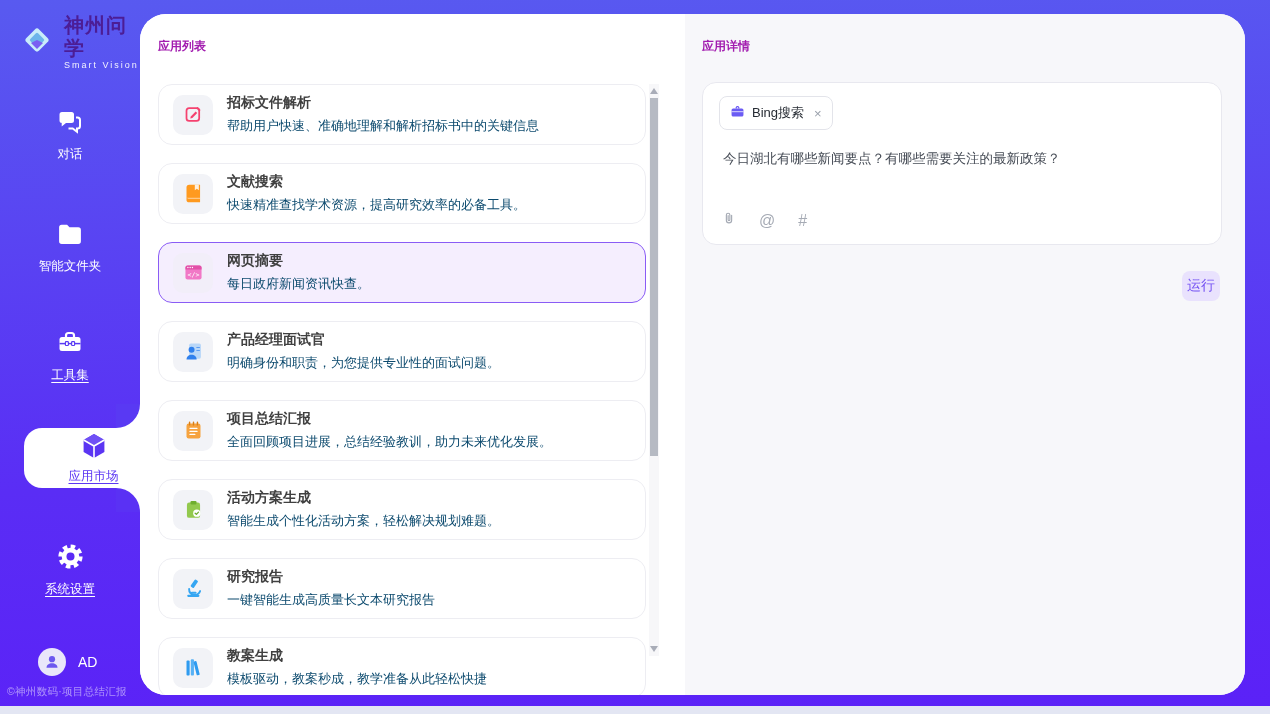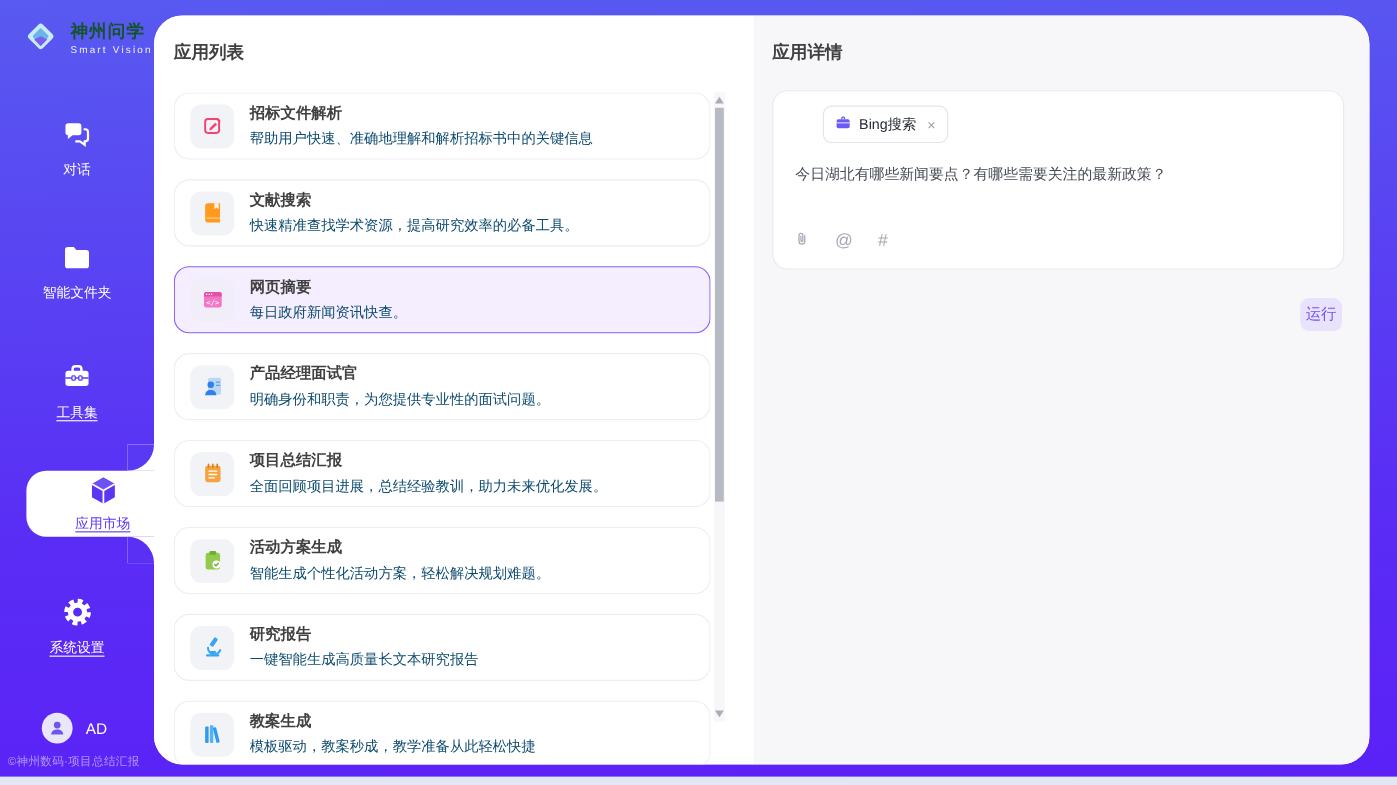--- a/index.html
+++ b/index.html
@@ -6,21 +6,21 @@
   html,body { width:1270px; height:714px; overflow:hidden; }
   body {
     font-family:"Liberation Sans","DejaVu Sans",sans-serif;
     position:relative;
     background:linear-gradient(178deg,#585af0 0%,#5a2df5 65%,#5b21f7 100%);
   }
 
   
   .sidebar { position:absolute; left:0; top:0; width:140px; height:100%; }
   .logo { position:absolute; left:18px; top:14px; display:flex; align-items:center; gap:8px; }
-  .logo-title { color:#14532d; font-size:16px; font-weight:700; letter-spacing:1px; line-height:1.15; }
+  .logo-title { color:#4c1d95; font-size:20px; font-weight:700; letter-spacing:1px; line-height:1.15; }
   .logo-sub { color:rgba(255,255,255,.92); font-size:9px; letter-spacing:2px; }
   .nav-item { position:absolute; left:0; width:140px; display:flex; flex-direction:column;
               align-items:center; gap:7px; color:#fff; font-size:12.5px; cursor:pointer; }
   .nav-item .u { text-decoration:underline; text-underline-offset:3px; }
   .tab-block { position:absolute; left:0; top:404px; width:140px; height:108px; }
   .fillet { position:absolute; right:0; width:24px; height:24px; background:#fff; }
   .fillet.top { top:0; } .fillet.bottom { bottom:0; }
   .fillet.top::after { content:''; position:absolute; inset:0; background:#5939f3; border-bottom-right-radius:100%; }
   .fillet.bottom::after { content:''; position:absolute; inset:0; background:#5a31f4; border-top-right-radius:100%; }
   .nav-active { position:absolute; left:24px; top:24px; width:116px; height:60px; background:#fff;
@@ -30,21 +30,21 @@
   .user-row { position:absolute; left:38px; top:648px; display:flex; align-items:center; gap:12px;
               color:#fff; font-size:14px; cursor:pointer; }
   .avatar { width:28px; height:28px; border-radius:50%; background:#e9e6fa; display:flex;
             align-items:center; justify-content:center; }
   .copyright { position:absolute; left:7px; top:685px; width:133px; font-size:10.5px;
                color:rgba(255,255,255,.5); letter-spacing:.3px; white-space:nowrap; }
 
   
   .content { position:absolute; left:140px; top:14px; width:1105px; height:681px;
              background:#fff; border-radius:26px; overflow:hidden; }
-  .panel-title { position:absolute; top:24px; font-size:16px; font-weight:700; color:#404040; }
+  .panel-title { position:absolute; top:24px; font-size:12px; font-weight:700; color:#a21caf; }
 
   .list-panel { position:absolute; left:0; top:0; width:545px; height:100%; background:#fff; }
   .list-panel .panel-title { left:18px; }
   .cards { position:absolute; left:18px; top:70px; width:488px; height:611px;
            display:flex; flex-direction:column; gap:18px; overflow:hidden; }
   .app-card { flex:0 0 61px; border:1px solid #ededf2; border-radius:14px; background:#fff;
               display:flex; align-items:center; gap:14px; padding:0 14px; cursor:pointer; }
   .app-card.selected { background:#f5eefe; border-color:#8a5cf5; }
   .app-icon { width:40px; height:40px; border-radius:10px; background:#f2f3f7; flex:0 0 40px;
               display:flex; align-items:center; justify-content:center; }
@@ -58,21 +58,21 @@
          border-right:4px solid transparent; }
   .arr.up { top:4px; border-bottom:6px solid #a9adb8; }
   .arr.down { bottom:4px; border-top:6px solid #a9adb8; }
 
   .detail-panel { position:absolute; left:545px; top:0; width:560px; height:100%; background:#f7f7fa; }
   .detail-panel .panel-title { left:17px; }
   .detail-card { position:absolute; left:17px; top:68px; width:520px; height:163px; background:#fff;
                  border:1px solid #e8e8ef; border-radius:14px; }
   .tool-tag { position:absolute; left:16px; top:13px; height:30px; display:inline-flex; align-items:center;
               gap:7px; padding:16px 10px; border:1px solid #e3e4ea; border-radius:8px; background:#fff;
-              font-size:13px; color:#262b33;margin-left:29px; }
+              font-size:13px; color:#262b33; }
   .tag-close { color:#9aa0ab; font-size:13px; margin-left:3px; cursor:pointer; }
   .query { position:absolute; left:20px; top:67px; right:20px; font-size:13.5px; color:#454b55; }
   .input-toolbar { position:absolute; left:19px; bottom:13px; display:flex; align-items:center; gap:23px;
                    color:#a6abb5; }
   .tb-sym { font-size:16px; cursor:pointer; }
   .run-btn { position:absolute; top:257px; right:25px; width:38px; height:30px; border:none;
              border-radius:8px; background:#e9e2fd; color:#7452f3; font-size:14px; cursor:pointer; }
 
   .bottom-strip { position:absolute; left:0; bottom:0; width:100%; height:8px; background:#e3e6f3; }
 </style>

